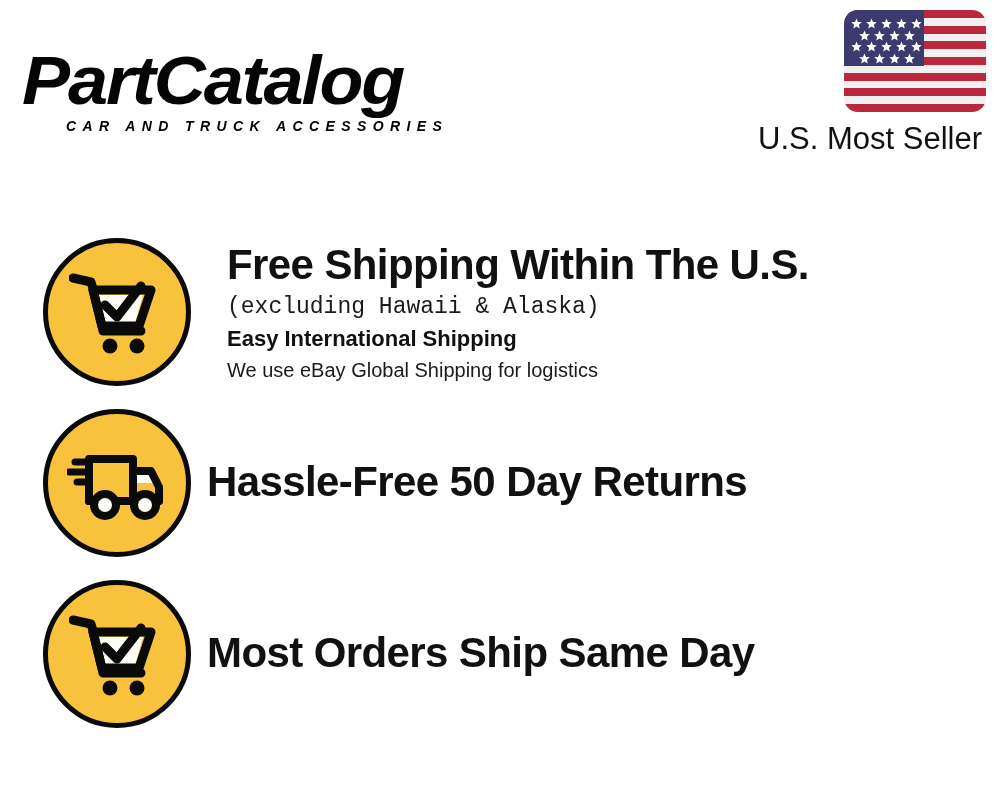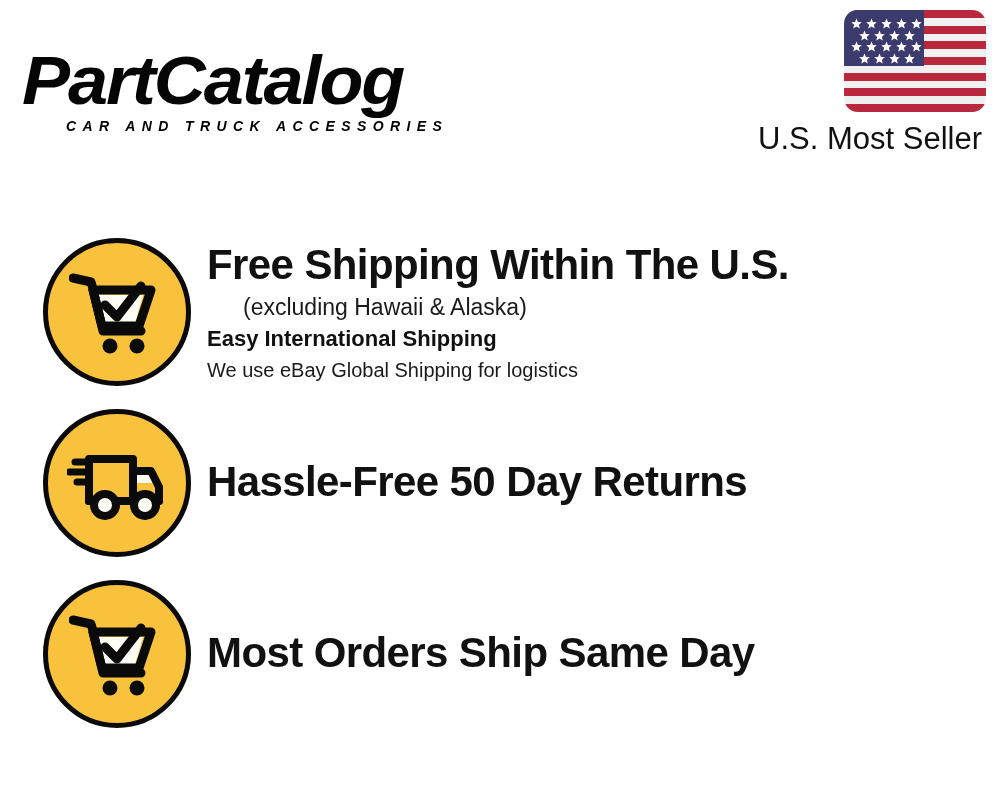--- a/index.html
+++ b/index.html
@@ -129,21 +129,21 @@
     top: 238px;
     width: 1000px;
   }
   .feature {
     position: absolute;
     left: 0;
     width: 1000px;
     display: flex;
     align-items: flex-start;
   }
-  .feature-1 { top: 0px;   height: 170px; }
+  .feature-1 { top: 0px;   height: 170px; gap: 20px; }
   .feature-2 { top: 171px; height: 170px; }
   .feature-3 { top: 342px; height: 170px; }
 
   .icon-badge {
     position: relative;
     flex: 0 0 auto;
     width: 148px;
     height: 148px;
     margin-left: 43px;
     border-radius: 50%;
@@ -171,27 +171,26 @@
     font-family: "Liberation Sans", sans-serif;
     font-weight: bold;
     font-size: 42px;
     line-height: 50px;
     letter-spacing: -0.6px;
     color: #111111;
     white-space: nowrap;
   }
   .feature-sub {
     display: block;
-    font-family: Liberation Sans, sans-serif;
+    font-family: Liberation Mono, monospace;
     font-weight: 400;
     font-size: 23px;
     line-height: 34px;
     color: #1a1a1a;
     white-space: nowrap;
-    margin-left: 36px;
   }
   .feature-sub-strong {
     display: block;
     font-family: "Liberation Sans", sans-serif;
     font-weight: bold;
     font-size: 22px;
     line-height: 30px;
     color: #111111;
     white-space: nowrap;
   }

